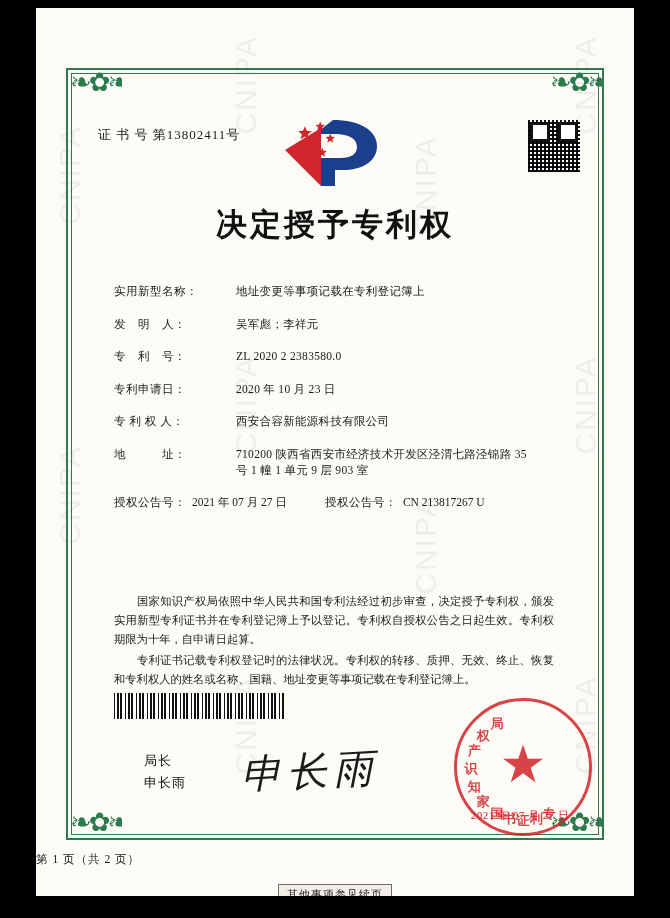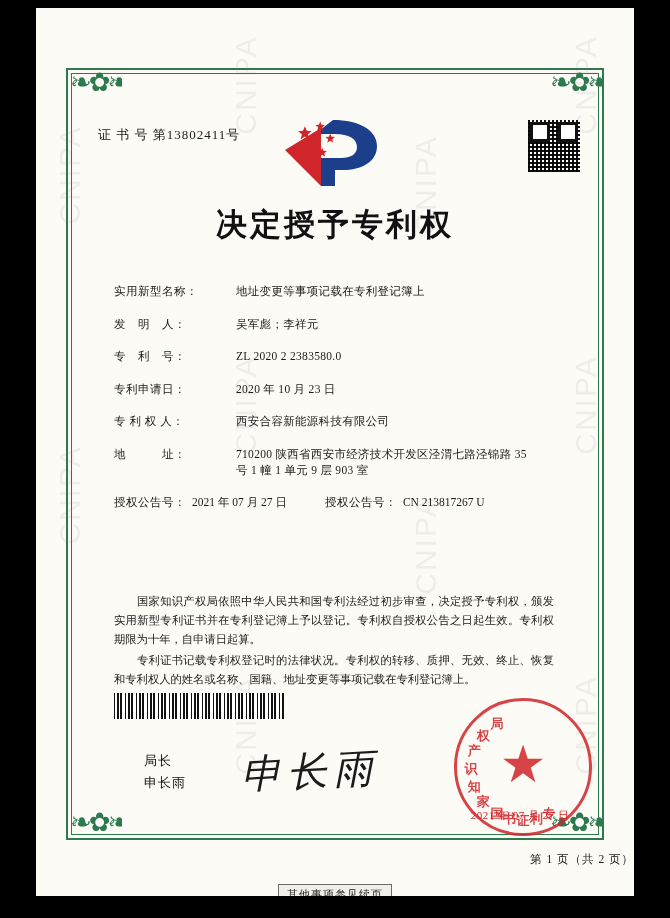--- a/index.html
+++ b/index.html
@@ -281,21 +281,21 @@
     text-align: center;
     color: #d0252a;
     font-size: 11px;
     letter-spacing: 0.5px;
   }
 
   .page-no {
     position: absolute;
     left: 0; right: 0;
     top: 844px;
-    text-align: right;
+    text-align: left;
     font-size: 11.5px;
     color: #1a1a1a;
     letter-spacing: 1px;
   }
 
   .footnote {
     position: absolute;
     left: 50%;
     transform: translateX(-50%);
     top: 876px;

